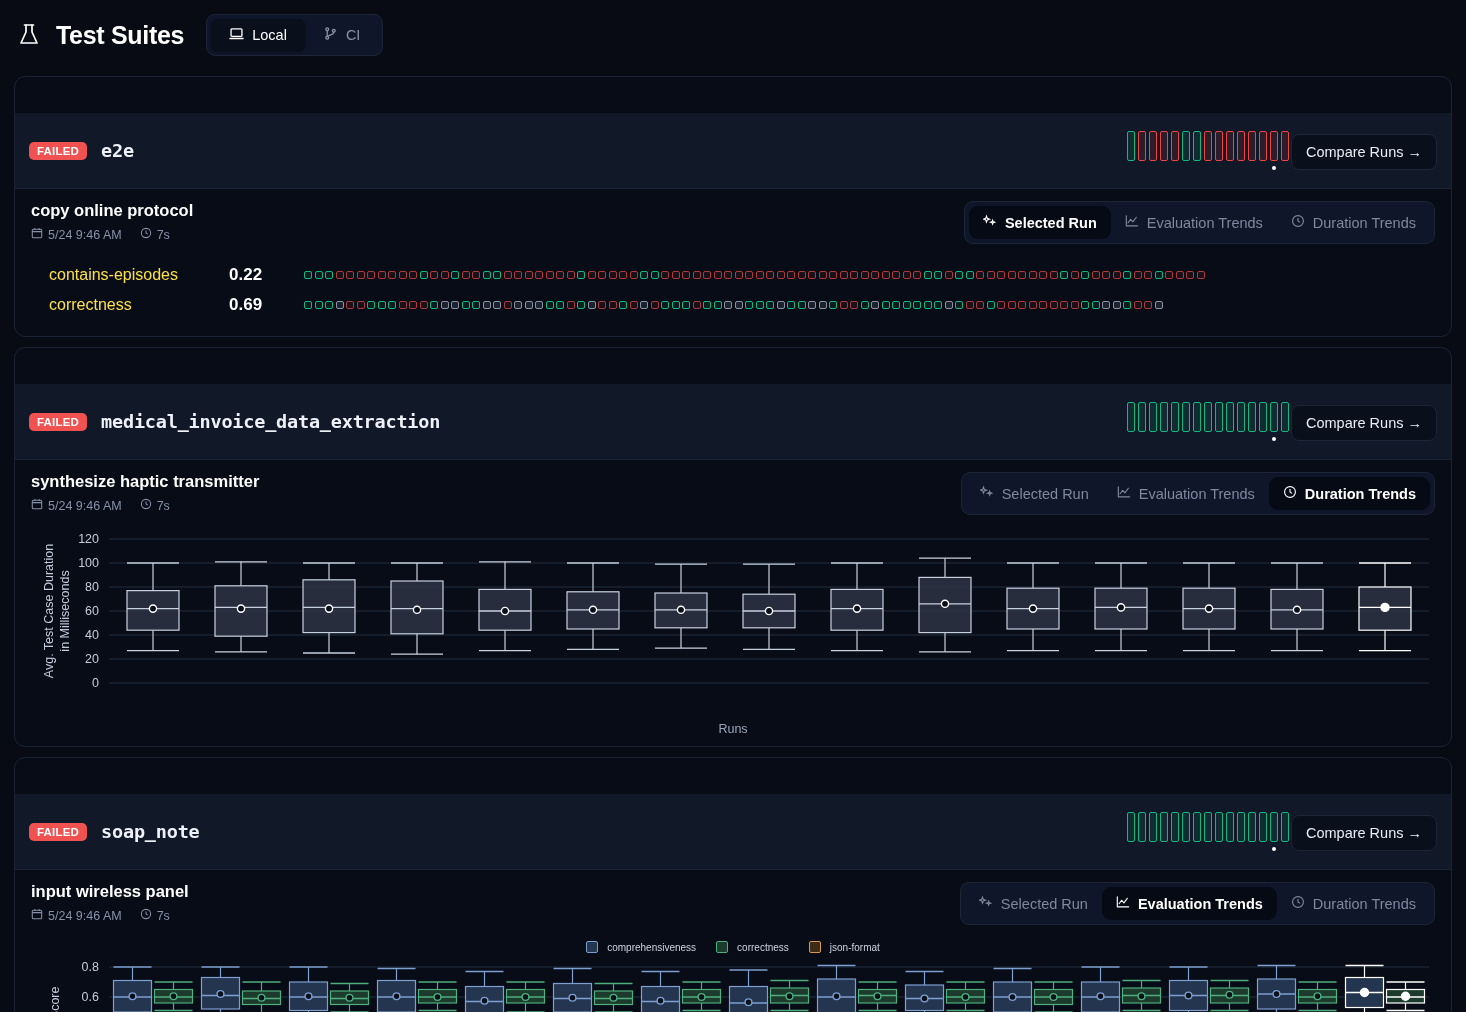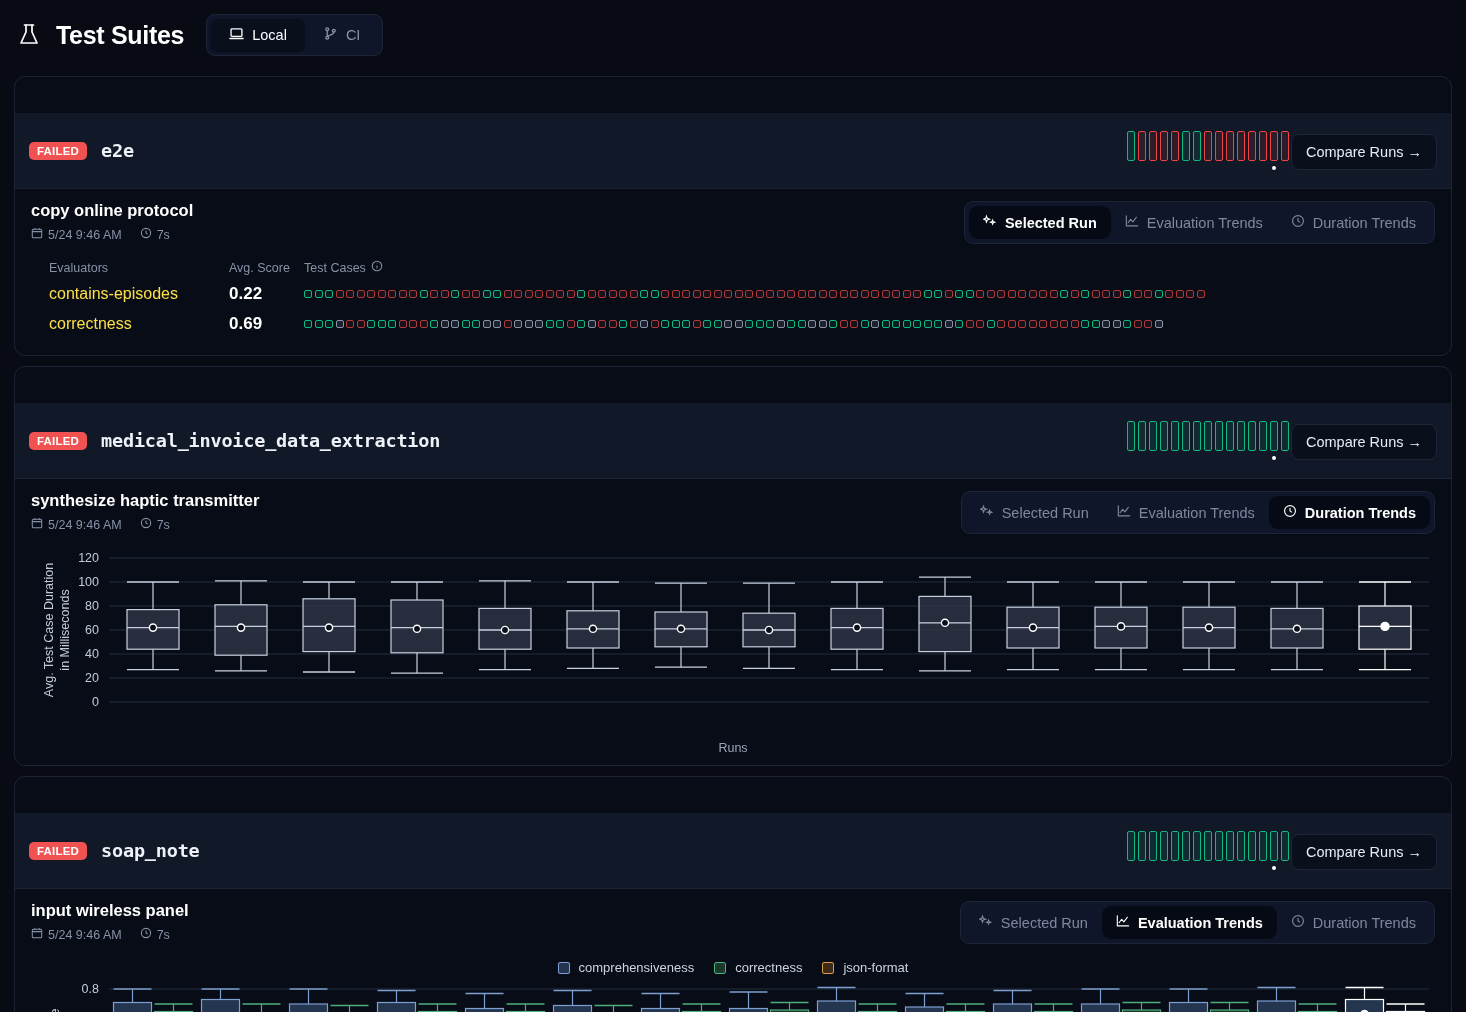--- a/index.html
+++ b/index.html
@@ -65,21 +65,21 @@
   .c-cases.h { font-size: 12.5px; color: #8792a8; gap: 5px; }
   .cases-strip { display: flex; gap: 2.5px; flex-wrap: nowrap; }
   .case-sq { width: 8px; height: 8px; border-radius: 2px; border: 1.4px solid #10b981; background: rgba(16,185,129,.10); }
   .case-sq.f { border-color: #b03a3a; background: rgba(176,58,58,.10); }
   .case-sq.n { border-color: #8a93a5; background: rgba(138,147,165,.16); }
   .eval-row-body { padding: 5px 0; }
 
   
   .chart-area { padding: 6px 16px 10px 16px; }
   .legend { display: flex; justify-content: center; gap: 20px; margin-bottom: 6px; }
-  .legend-item { display: flex; align-items: center; gap: 9px; font-size: 13px; color: #ccd4e2; }
+  .legend-item { display: flex; align-items: center; gap: 9px; font-size: 10px; color: #ccd4e2; }
   .legend-swatch { width: 12px; height: 12px; border-radius: 2px; border: 1.5px solid #000; }
   .axis-caption { text-align: center; font-size: 12.5px; color: #9aa5ba; margin-top: 2px; }
 
   svg text { font-family: "Liberation Sans", sans-serif; }
 </style>
 </head>
 <body>
 
 <div class="page">
 
@@ -201,34 +201,20 @@
                 <path d="M8 4.6 V8 L10.4 9.6"></path>
             </svg>
           </span>
           <span>Duration Trends</span>
         </div>
       </div>
     </div>
 
     <div class="eval-block">
       <div class="eval-table">
-        <div class="eval-row head">
-          <div class="c-evaluator h">Evaluators</div>
-          <div class="c-score h">Avg. Score</div>
-          <div class="c-cases h">
-            <span>Test Cases</span>
-            <span>
-              <svg width="12" height="12" viewBox="0 0 14 14" fill="none" stroke="#8792a8" stroke-width="1.2">
-                <circle cx="7" cy="7" r="5.6"></circle>
-                  <path d="M7 6.3 V10"></path>
-                  <circle cx="7" cy="4.2" r="0.55" fill="#8792a8" stroke="none"></circle>
-              </svg>
-            </span>
-          </div>
-        </div>
         <div id="eval-rows-0">
             <div class="eval-row eval-row-body">
               <div class="c-evaluator">contains-episodes</div>
               <div class="c-score">0.22</div>
               <div class="c-cases">
                 <div class="cases-strip">
                   <div class="case-sq"></div>
                   <div class="case-sq"></div>
                   <div class="case-sq"></div>
                   <div class="case-sq f"></div>

